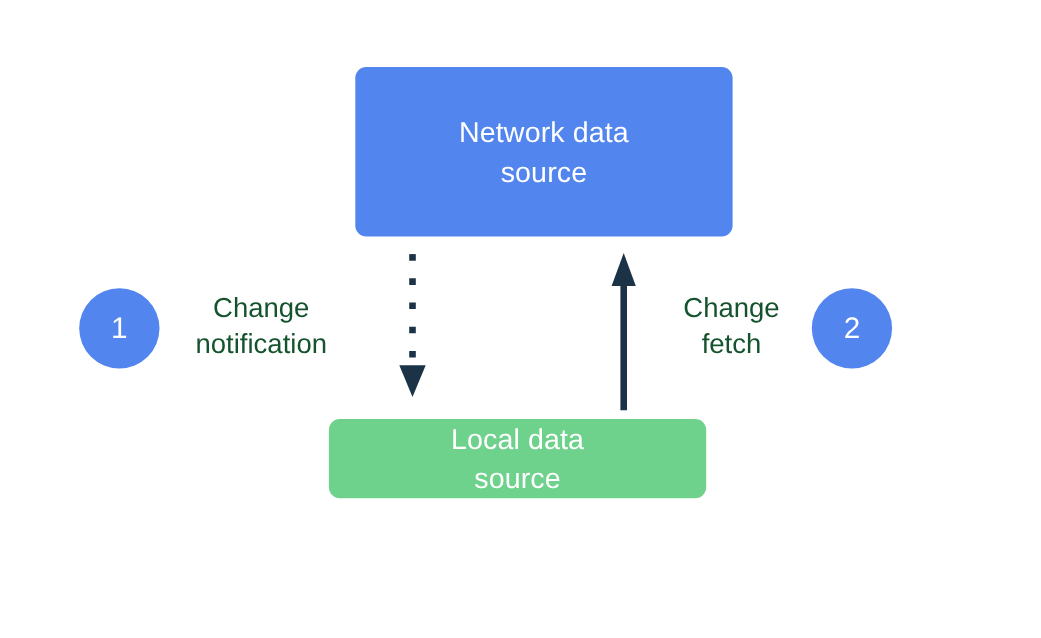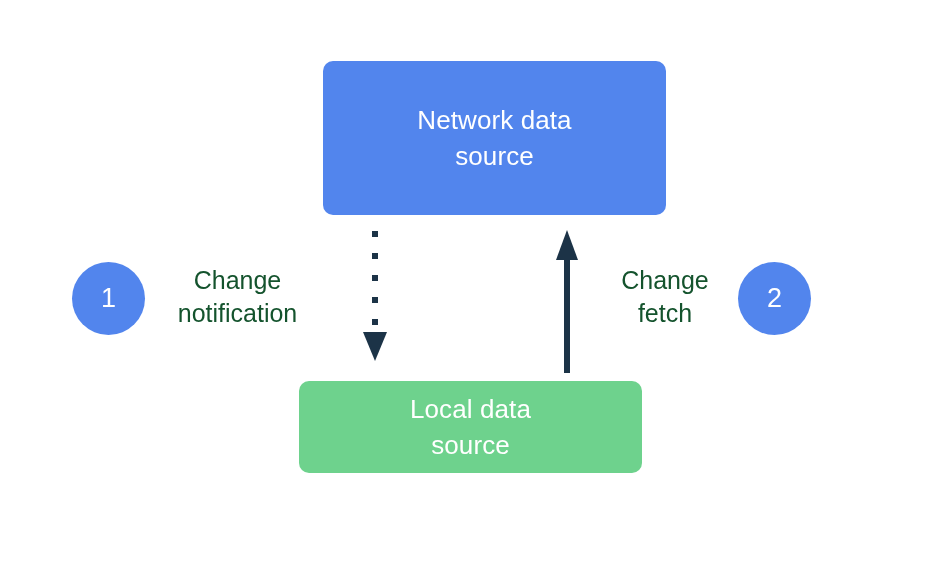--- a/index.html
+++ b/index.html
@@ -48,21 +48,21 @@
     width: 343px;
     height: 154px;
     background: #5285ed;
     margin-left: 24px;
   }
 
   #local-node {
     left: 299px;
     top: 381px;
     width: 343px;
-    height: 92px;
+    height: 72px;
     background: #6ed28d;
   }
 
   
   .step-circle {
     position: absolute;
     width: 73px;
     height: 73px;
     border-radius: 50%;
     background: #5285ed;

